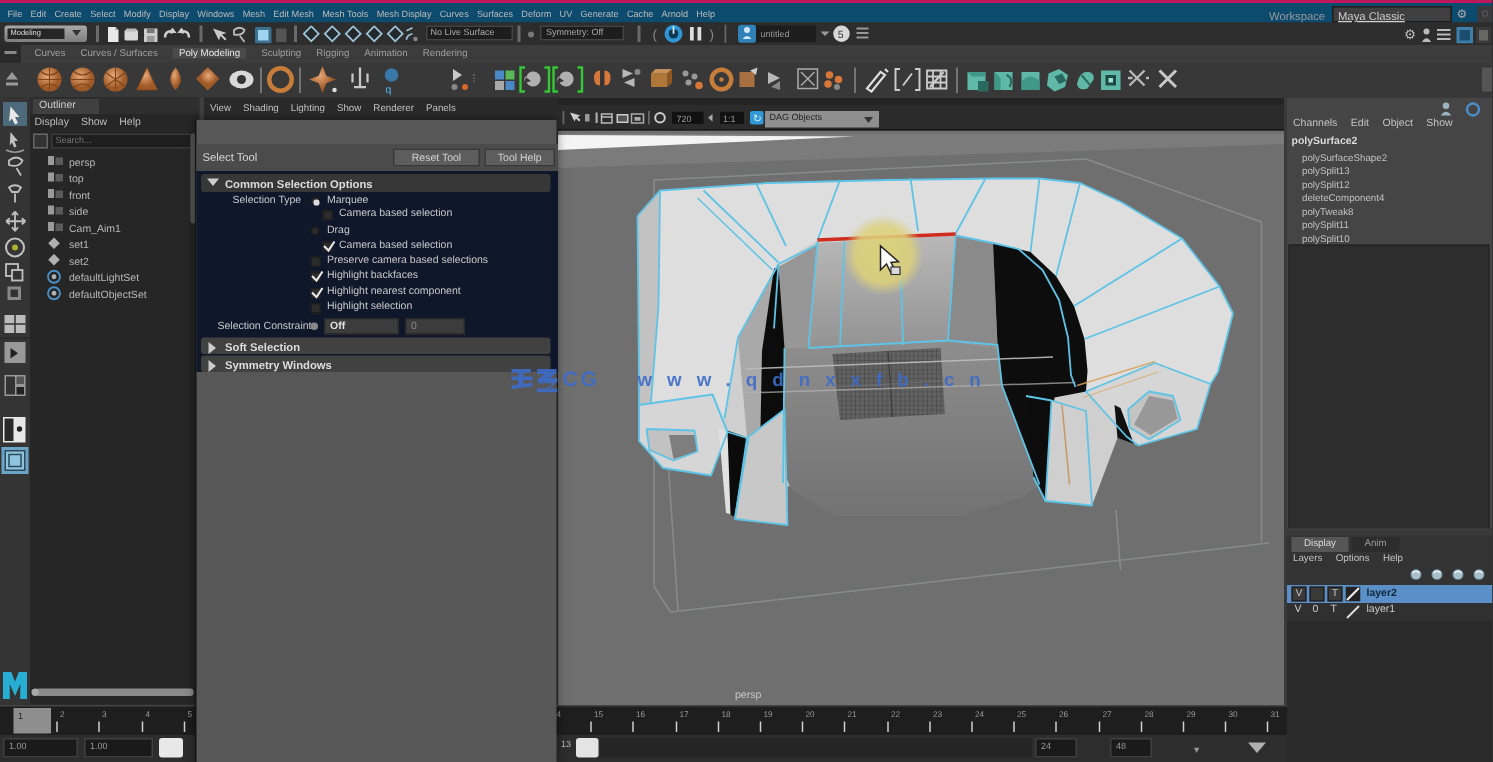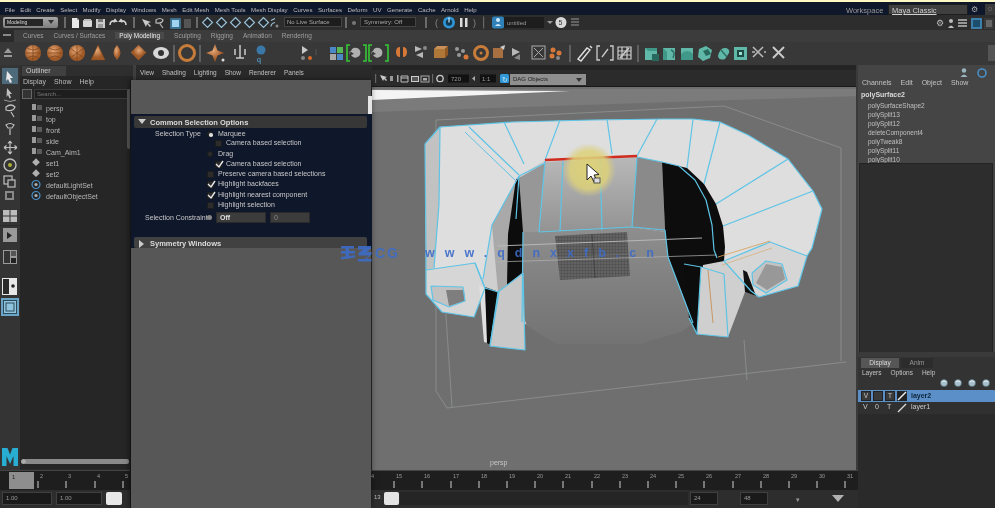--- a/index.html
+++ b/index.html
@@ -6,21 +6,21 @@
   html,body { width:995px; height:508px; background:#3a3a3a; overflow:hidden; }
   body { font-family:"Liberation Sans", sans-serif; }
   #root { position:relative; width:995px; height:508px; background:#2b2b2b; overflow:hidden; }
   .abs { position:absolute; }
   .txt { color:#b4b4b4; font-size:8px; white-space:nowrap; }
 </style>
 </head>
 <body>
 <div id="root">
 
-  <div class="abs" id="menubar" style="left:0;top:0;width:995px;height:15px;background:#0f172a;border-top:2px solid #fef9c3;">
+  <div class="abs" id="menubar" style="left:0;top:0;width:995px;height:15px;background:#0c4a6e;border-top:2px solid #be185d;">
     <div class="abs" style="left:5px;top:4px;display:flex;gap:5.5px;color:#bcbcbc;font-size:6.1px;">
       <span>File</span>
         <span>Edit</span>
         <span>Create</span>
         <span>Select</span>
         <span>Modify</span>
         <span>Display</span>
         <span>Windows</span>
         <span>Mesh</span>
         <span>Edit&nbsp;Mesh</span>
@@ -686,20 +686,25 @@
     <div class="abs" style="left:690px;top:2px;width:28px;height:13px;background:#1a1a1a;border:1px solid #404040;color:#999;font-size:6px;padding:2px 3px;">24</div>
     <div class="abs" style="left:740px;top:2px;width:28px;height:13px;background:#1a1a1a;border:1px solid #404040;color:#999;font-size:6px;padding:2px 3px;">48</div>
     <div class="abs" style="left:796px;top:6px;width:10px;height:6px;color:#999;font-size:7px;">▾</div>
     <div class="abs" style="left:832px;top:5px;width:0;height:0;border-left:6px solid transparent;border-right:6px solid transparent;border-top:7px solid #b0b0b0;"></div>
   </div>
 
   <div class="abs" id="dialog" style="left:130px;top:80px;width:241px;height:428px;background:#575757;border-left:1px solid #141414;z-index:20;box-shadow:0 0 6px rgba(0,0,0,0.5);">
 
     <div class="abs" style="left:237px;top:16px;width:4px;height:34px;background:#e6e6e6;"></div>
 
+    <div class="abs" style="left:0;top:16px;width:241px;height:18px;background:#4b4b4b;">
+      <div class="abs" style="left:4px;top:4px;color:#d8d8d8;font-size:7.5px;">Select Tool</div>
+      <div class="abs" style="left:131px;top:3px;width:58px;height:12px;background:#5d5d5d;border:1px solid #393939;color:#d4d4d4;font-size:7px;text-align:center;padding-top:1.5px;">Reset Tool</div>
+      <div class="abs" style="left:192px;top:3px;width:47px;height:12px;background:#5d5d5d;border:1px solid #393939;color:#d4d4d4;font-size:7px;text-align:center;padding-top:1.5px;">Tool Help</div>
+    </div>
 
     <div class="abs" style="left:0;top:34px;width:241px;height:134px;background:#0f172a;">
 
       <div class="abs" style="left:3px;top:2px;width:233px;height:12px;background:#373737;border-radius:2px;">
         <div class="abs" style="left:4px;top:3px;width:0;height:0;border-left:4px solid transparent;border-right:4px solid transparent;border-top:5px solid #ccc;"></div>
         <div class="abs" style="left:16px;top:2px;color:#dcdcdc;font-size:7.5px;font-weight:bold;">Common Selection Options</div>
       </div>
       <div class="abs txt" style="left:24px;top:16px;font-size:7px;color:#c8c8c8;">Selection Type</div>
       <div class="abs" style="left:76px;top:17px;width:6px;height:6px;border-radius:50%;background:#2c2c2c;border:1px solid #1c1c1c;">
           <div class="abs" style="left:1.2px;top:1.2px;width:3.5px;height:3.5px;border-radius:50%;background:#ddd;"></div>
@@ -737,20 +742,24 @@
       <div class="abs txt" style="left:87px;top:77px;font-size:7px;color:#c8c8c8;">Highlight nearest component</div>
 
       <div class="abs" style="left:76px;top:88px;width:7px;height:7px;background:#2c2c2c;border:1px solid #1c1c1c;"></div>
       <div class="abs txt" style="left:87px;top:87px;font-size:7px;color:#c8c8c8;">Highlight selection</div>
 
       <div class="abs txt" style="left:14px;top:100px;font-size:7px;color:#c8c8c8;">Selection Constraint</div>
       <div class="abs" style="left:76px;top:101px;width:5px;height:5px;border-radius:50%;background:#888;"></div>
       <div class="abs" style="left:85px;top:98px;width:50px;height:11px;background:#3c3c3c;border:1px solid #2a2a2a;color:#e0e0e0;font-size:7px;font-weight:bold;padding:1px 3px;">Off</div>
       <div class="abs" style="left:139px;top:98px;width:40px;height:11px;background:#3c3c3c;border:1px solid #2a2a2a;color:#888;font-size:7px;padding:1px 3px;">0</div>
 
+      <div class="abs" style="left:3px;top:111px;width:233px;height:11px;background:#414141;border-radius:2px;">
+        <div class="abs" style="left:5px;top:2.5px;width:0;height:0;border-top:4px solid transparent;border-bottom:4px solid transparent;border-left:5px solid #ccc;"></div>
+        <div class="abs" style="left:16px;top:1.5px;color:#dcdcdc;font-size:7.5px;font-weight:bold;">Soft Selection</div>
+      </div>
       <div class="abs" style="left:3px;top:123px;width:233px;height:11px;background:#414141;border-radius:2px;">
         <div class="abs" style="left:5px;top:2.5px;width:0;height:0;border-top:4px solid transparent;border-bottom:4px solid transparent;border-left:5px solid #ccc;"></div>
         <div class="abs" style="left:16px;top:1.5px;color:#dcdcdc;font-size:7.5px;font-weight:bold;">Symmetry Windows</div>
       </div>
     </div>
   </div>
 
 </div>
 
 </body></html>

